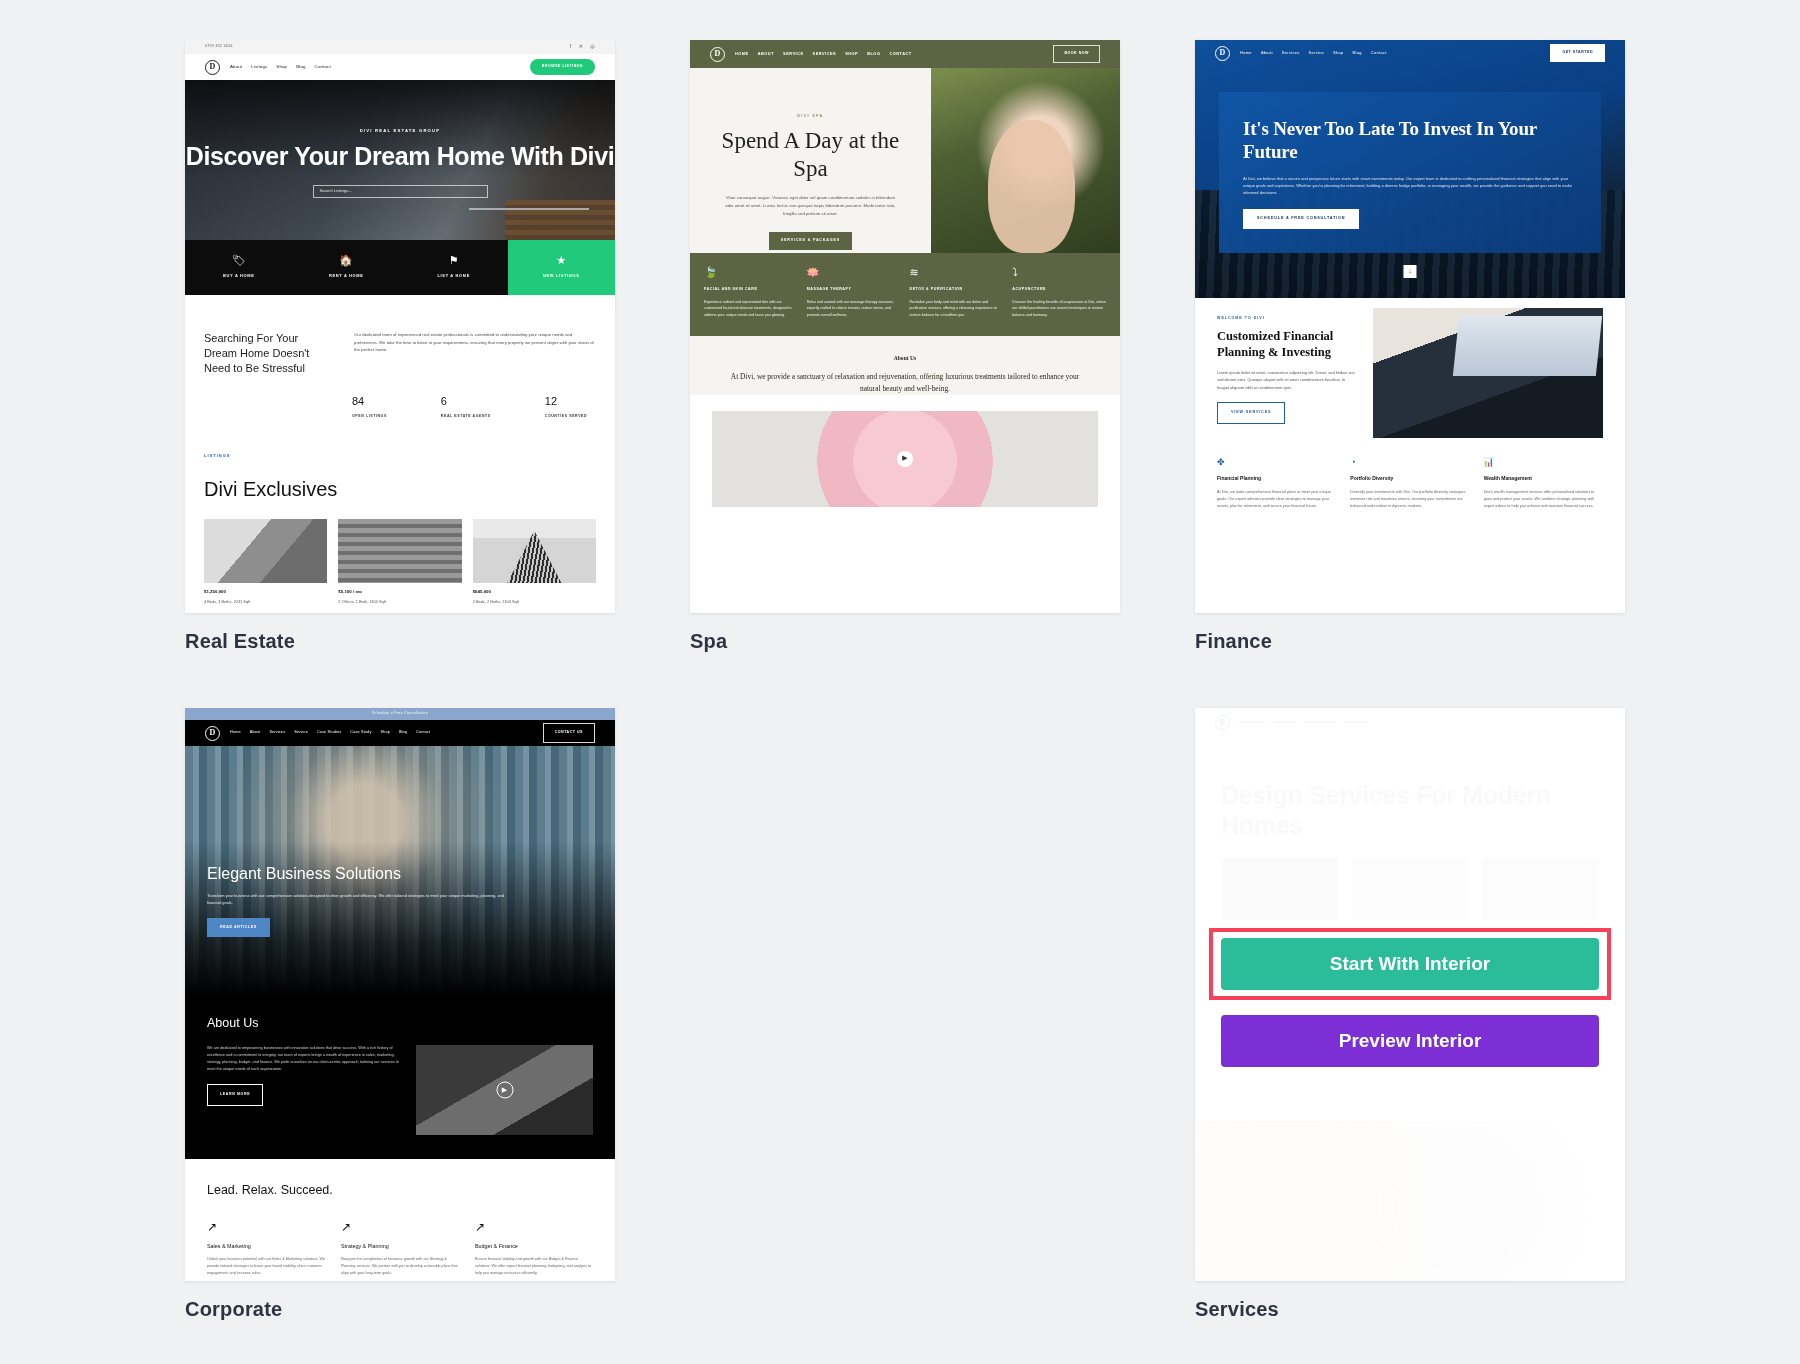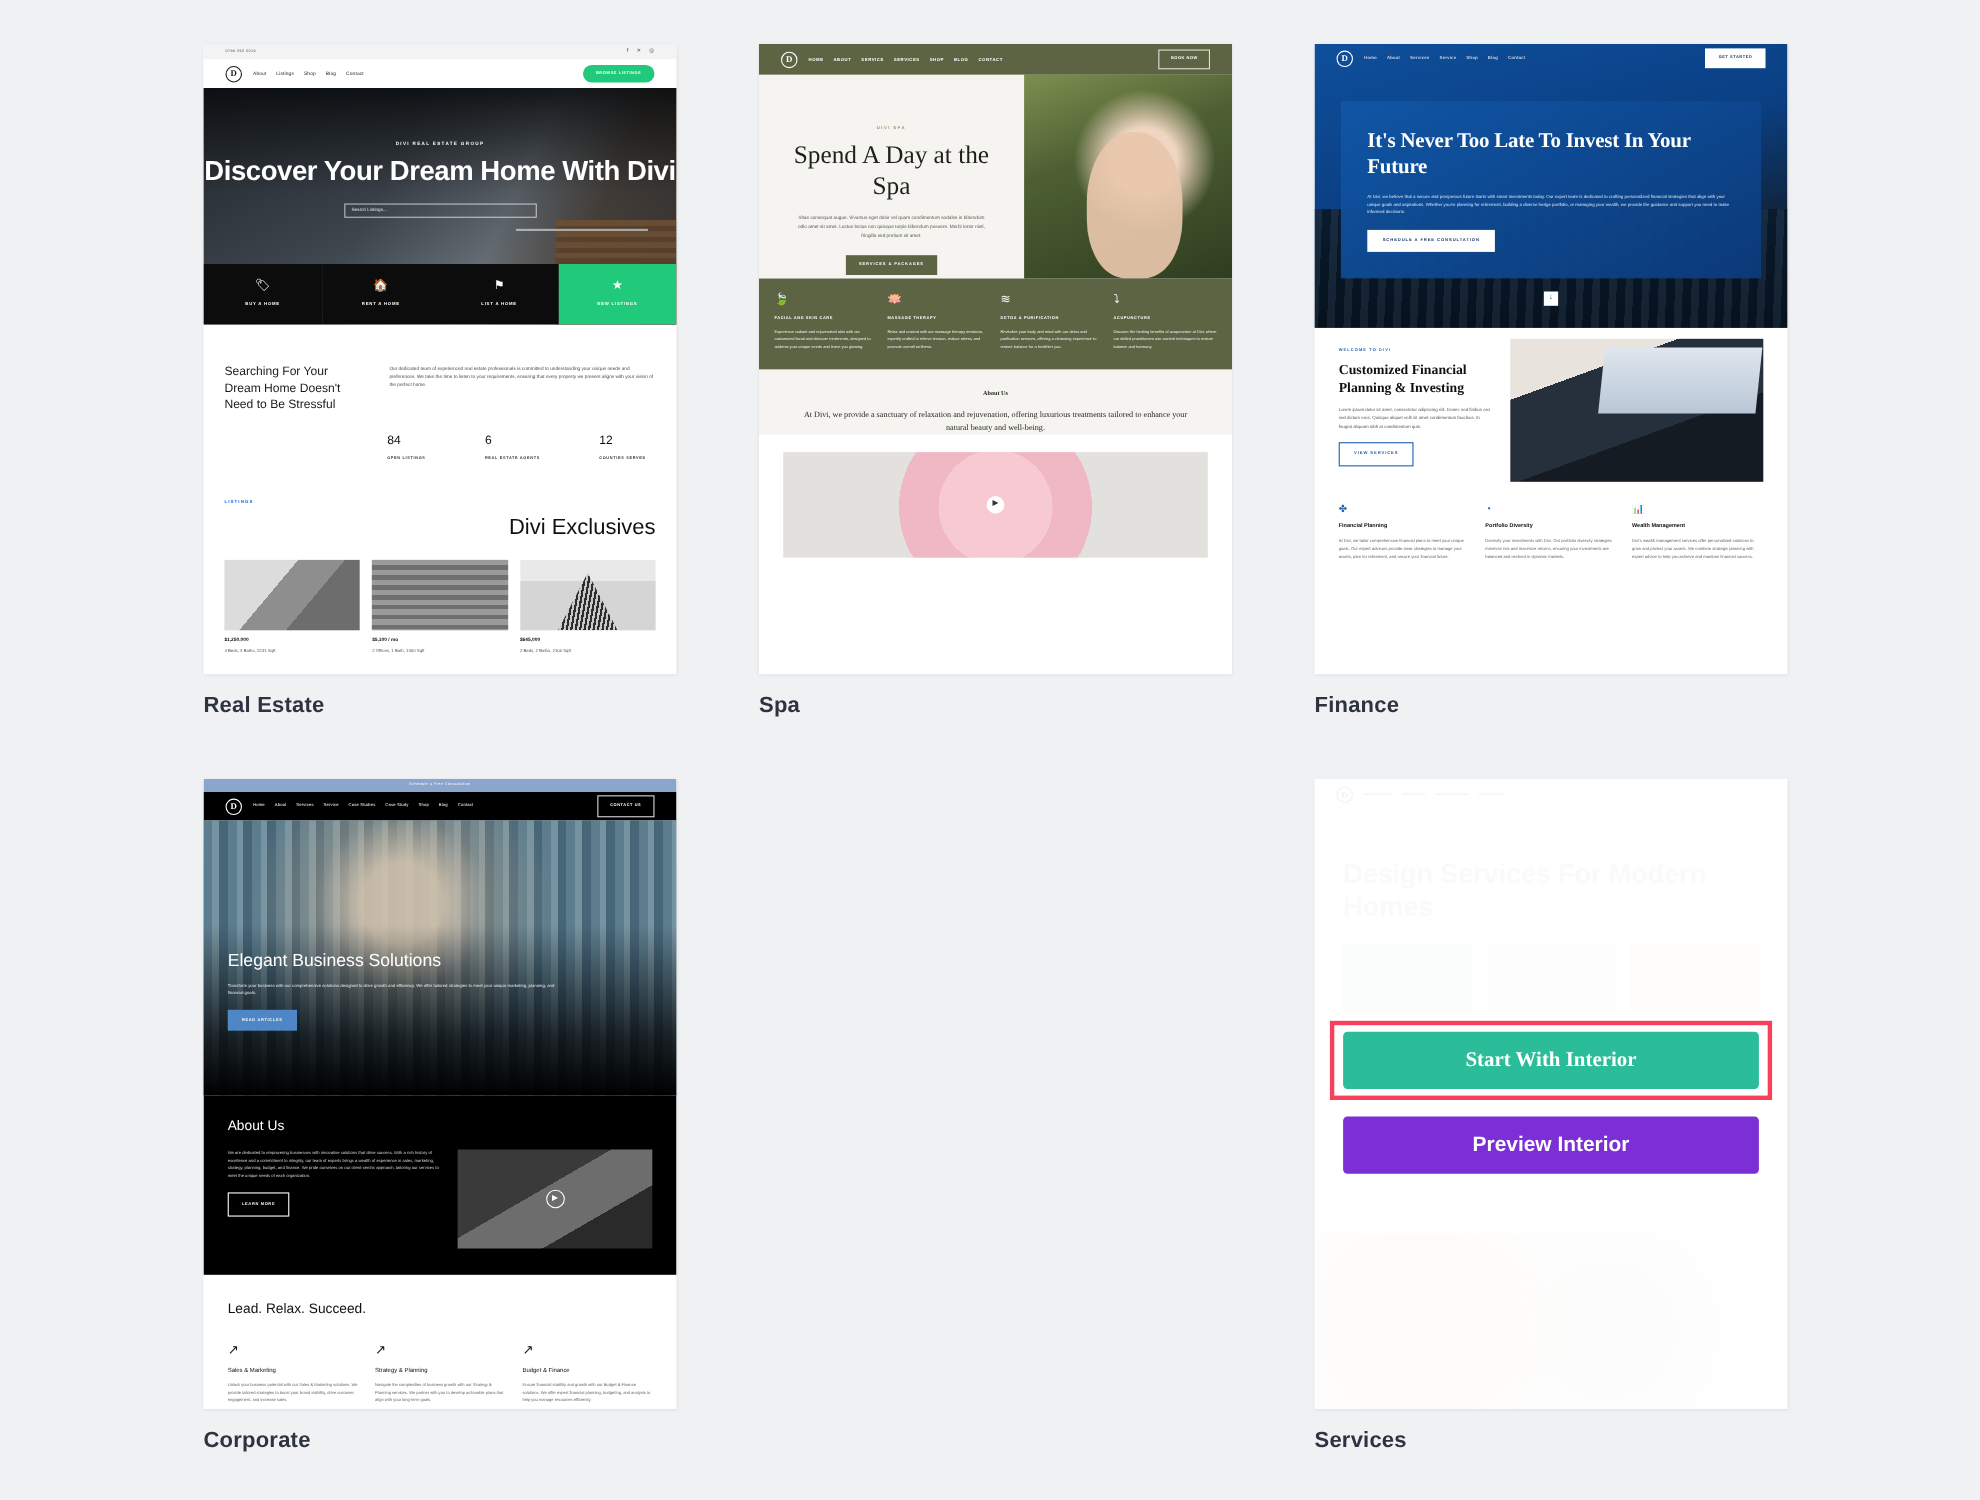--- a/index.html
+++ b/index.html
@@ -110,21 +110,21 @@
   .re-iconcell .gl { font-size:11px; line-height:1; }
   .re-iconcell .lb { font-size:3.9px; letter-spacing:.7px; font-weight:bold; }
   .re-body { padding: 36px 19px 0; }
   .re-2col { display:flex; gap:22px; }
   .re-h2 { font-size:11px; line-height:1.35; color:#1b1b1b; width:128px; font-weight:500; }
   .re-p { font-size:4.3px; line-height:1.75; color:#4a4a4a; flex:1; }
   .re-stats { display:flex; margin-top:17px; padding-left:148px; gap:54px; }
   .re-stat .num { font-size:11px; color:#111; font-weight:500; }
   .re-stat .lb { font-size:3.5px; letter-spacing:.6px; color:#333; font-weight:bold; margin-top:4px; }
   .re-kicker { margin-top:34px; font-size:4px; letter-spacing:1px; color:#1a63d8; font-weight:bold; }
-  .re-h3 { font-size:20px; color:#111; font-weight:500; margin-top:5px;text-align:right; }
+  .re-h3 { font-size:20px; color:#111; font-weight:500; margin-top:15px; }
   .re-cards { display:flex; gap:11px; margin-top:14px; }
   .re-card { flex:1; }
   .re-thumb { height:64px; width:100%; }
   .re-t1 { background: linear-gradient(130deg,#dcdcdc 0 38%,#8e8e8e 38% 62%,#6d6d6d 62% 100%); }
   .re-t2 { background: repeating-linear-gradient(180deg,#9a9a9a 0 5px,#6f6f6f 5px 9px); }
   .re-t3 { background: linear-gradient(180deg,#e9e9e9 0 30%,#d5d5d5 30% 100%); position:relative; overflow:hidden; }
   .re-t3::after{
     content:""; position:absolute; left:28%; top:18%; width:44%; height:82%;
     background: repeating-linear-gradient(100deg,#2d2d2d 0 2px,#c9c9c9 2px 4px);
     clip-path: polygon(50% 0, 100% 100%, 0 100%);
@@ -281,21 +281,21 @@
     position:absolute; left:0; right:0; top:220px; padding:0 26px; z-index:5;
   }
   .sel-wrap { position:relative; padding:10px 0; }
   .sel-outline {
     position:absolute; left:-12px; right:-12px; top:0; bottom:0;
     border:4px solid #f9405a; background:#fff;
   }
   .btn-primary {
     position:relative; z-index:2; display:flex; align-items:center; justify-content:center;
     height:52px; background:#2bbd99; color:#fff; border-radius:4px;
-    font-size:19px; font-weight:bold;font-family:Liberation Serif, serif;
+    font-size:19px; font-weight:bold;
   }
   .btn-secondary {
     margin-top:15px; display:flex; align-items:center; justify-content:center;
     height:52px; background:#7b2fd4; color:#fff; border-radius:4px;
     font-size:19px; font-weight:bold;
   }
 </style>
 </head>
 <body>
 

